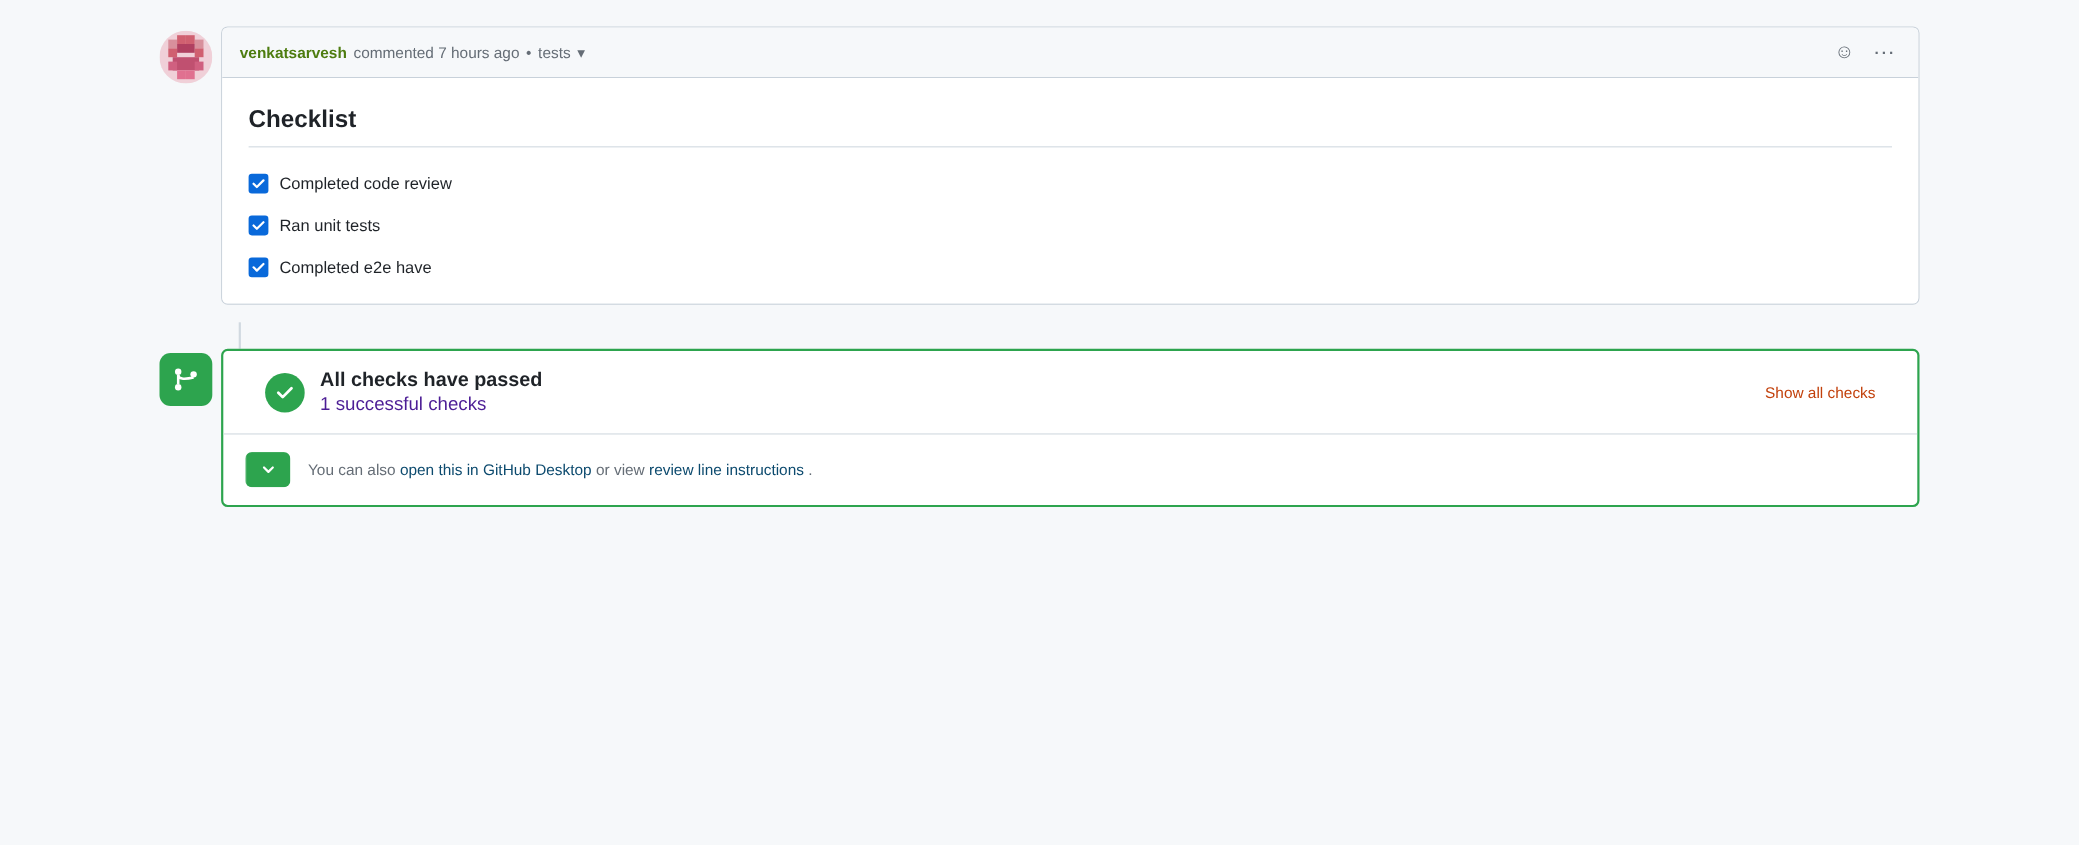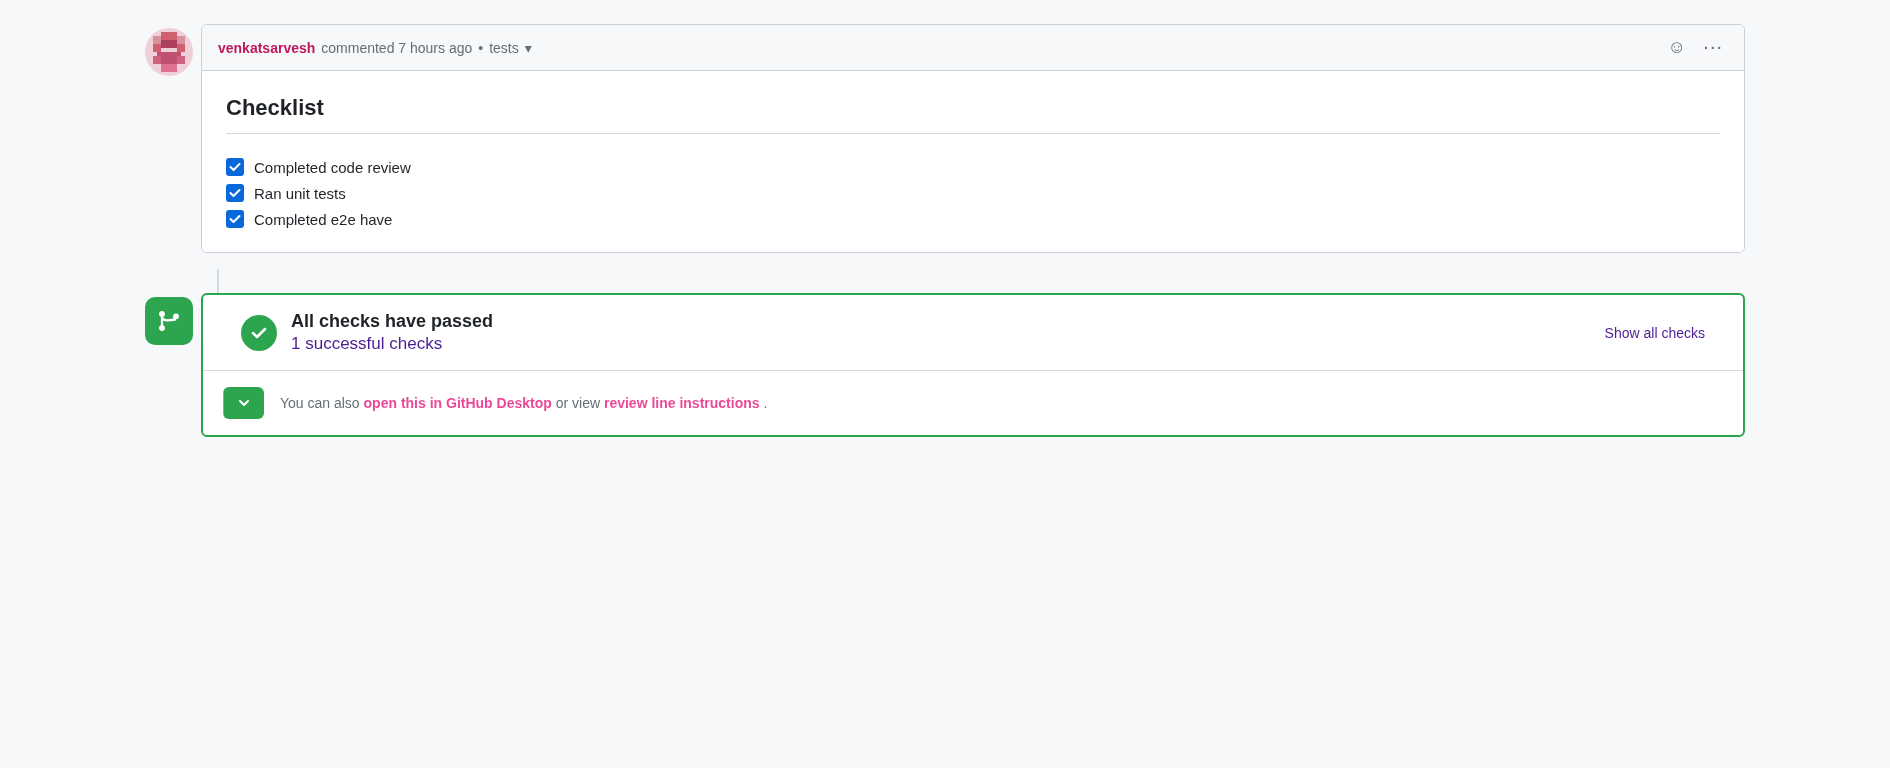--- a/index.html
+++ b/index.html
@@ -63,21 +63,21 @@
     .comment-header-left {
       display: flex;
       align-items: center;
       gap: 6px;
       font-size: 14px;
       color: #656d76;
     }
 
     .comment-author {
       font-weight: 600;
-      color: #be185d;
+      color: #4d7c0f;
     }
 
     .comment-header-right {
       display: flex;
       align-items: center;
       gap: 12px;
     }
 
     .emoji-btn {
       background: none;
@@ -114,21 +114,21 @@
       color: #1f2328;
       margin-bottom: 24px;
       padding-bottom: 12px;
       border-bottom: 1px solid #d1d9e0;
     }
 
     .checklist-items {
       list-style: none;
       display: flex;
       flex-direction: column;
-      gap: 8px;
+      gap: 20px;
       margin-top: 16px;
       text-align: right;
     }
 
     .checklist-item {
       display: flex;
       align-items: center;
       gap: 10px;
       font-size: 15px;
       color: #1f2328;
@@ -221,21 +221,21 @@
       font-weight: 700;
       color: #1f2328;
     }
 
     .checks-subtitle {
       font-size: 17px;
       color: #4c1d95;
     }
 
     .show-all-checks {
-      color: #4c1d95;
+      color: #c2410c;
       font-size: 14px;
       text-decoration: none;
       cursor: pointer;
       background: none;
       border: none;
       padding: 0;
     }
 
     .checks-bottom {
       padding: 16px 20px;
@@ -271,23 +271,22 @@
       display: flex;
       align-items: center;
     }
 
     .merge-info-text {
       font-size: 14px;
       color: #656d76;
     }
 
     .merge-info-text a {
-      color: #ec4899;
+      color: #0c4a6e;
       text-decoration: none;
-      font-weight: bold;
     }
   </style>
 </head>
 <body>
 
 <div class="main-container">
 
   <div class="comment-block">
 
     <div class="avatar">

